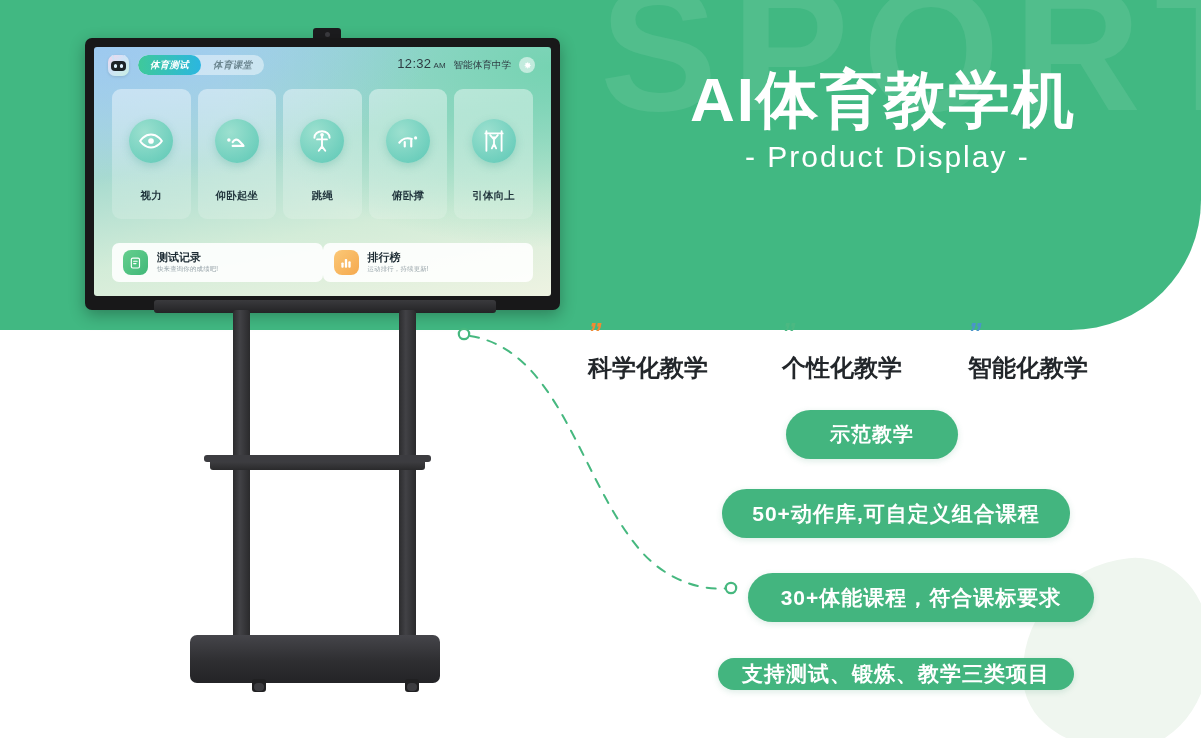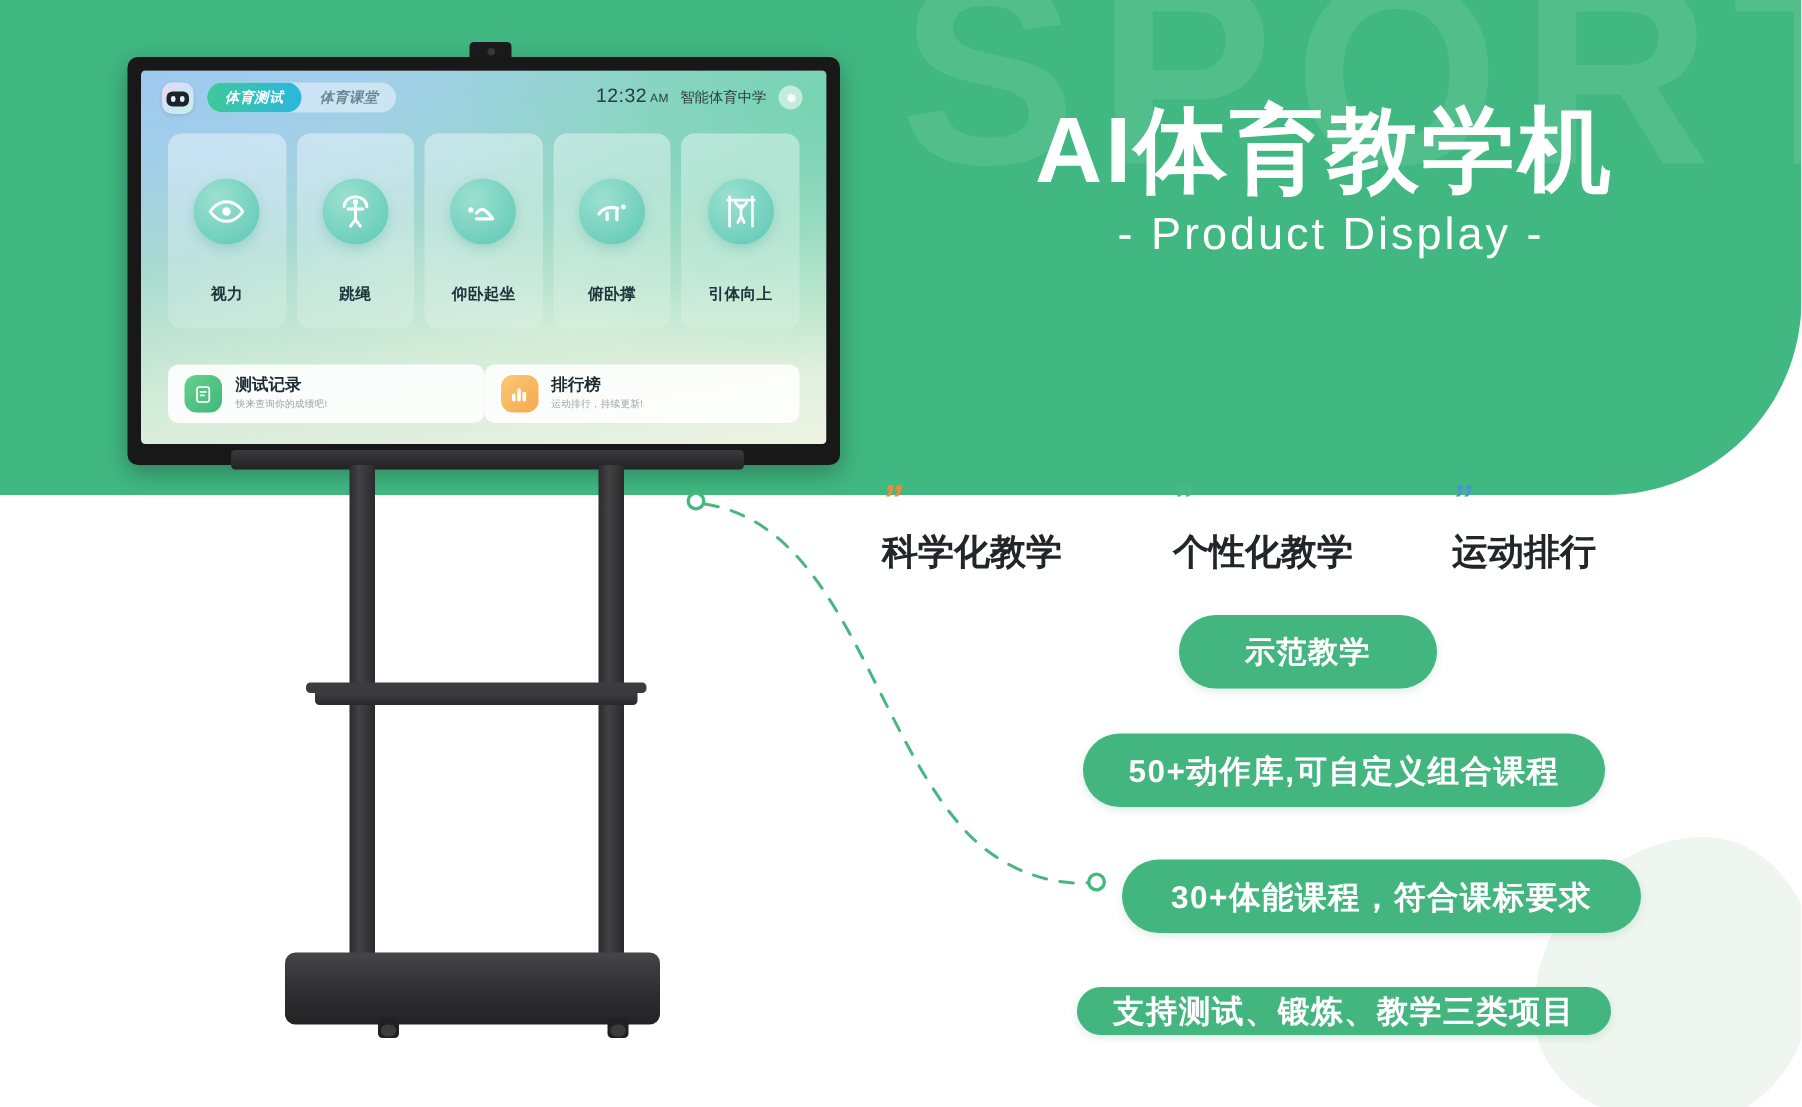--- a/index.html
+++ b/index.html
@@ -238,40 +238,40 @@
               <svg viewBox="0 0 24 24" fill="none" stroke="#ffffff" stroke-width="1.8">
                   <path d="M2 12s3.6-6 10-6 10 6 10 6-3.6 6-10 6-10-6-10-6z"></path>
                   <circle cx="12" cy="12" r="2.6" fill="#ffffff" stroke="none"></circle>
                 </svg>
             </div>
             <div class="lbl">视力</div>
           </div>
 
           <div class="card">
             <div class="circle">
+              <svg viewBox="0 0 24 24" fill="none" stroke="#ffffff" stroke-width="2" stroke-linecap="round">
+                  <circle cx="4.5" cy="11" r="1.6" fill="#fff" stroke="none"></circle>
+                  <path d="M8 13c1.8-2.6 4.2-3 6-1l3.5 3.6"></path>
+                  <path d="M8 16.5h10"></path>
+                </svg>
+            </div>
+            <div class="lbl">仰卧起坐</div>
+          </div>
+
+          <div class="card">
+            <div class="circle">
               <svg viewBox="0 0 24 24" fill="none" stroke="#ffffff" stroke-width="1.8" stroke-linecap="round">
                   <circle cx="12" cy="6.2" r="1.7" fill="#fff" stroke="none"></circle>
                   <path d="M12 8v9"></path>
                   <path d="M7.5 10.5h9"></path>
                   <path d="M12 17l-3 4M12 17l3 4"></path>
                   <path d="M5 9c0-3.4 3.2-6 7-6s7 2.6 7 6"></path>
                 </svg>
             </div>
             <div class="lbl">跳绳</div>
-          </div>
-
-          <div class="card">
-            <div class="circle">
-              <svg viewBox="0 0 24 24" fill="none" stroke="#ffffff" stroke-width="2" stroke-linecap="round">
-                  <circle cx="4.5" cy="11" r="1.6" fill="#fff" stroke="none"></circle>
-                  <path d="M8 13c1.8-2.6 4.2-3 6-1l3.5 3.6"></path>
-                  <path d="M8 16.5h10"></path>
-                </svg>
-            </div>
-            <div class="lbl">仰卧起坐</div>
           </div>
 
           <div class="card">
             <div class="circle">
               <svg viewBox="0 0 24 24" fill="none" stroke="#ffffff" stroke-width="2" stroke-linecap="round">
                   <circle cx="19" cy="9.2" r="1.5" fill="#fff" stroke="none"></circle>
                   <path d="M4 13.5c2.5-3.6 7-5 11.5-3.4"></path>
                   <path d="M9 13v4M15 11.5v5.5"></path>
                 </svg>
             </div>
@@ -346,21 +346,21 @@
   <div class="feat f1">
     <div class="quote" style="color:#f08a33">”</div>
     <div class="ftxt">科学化教学</div>
   </div>
   <div class="feat f2">
     <div class="quote" style="color:#4cb882">”</div>
     <div class="ftxt">个性化教学</div>
   </div>
   <div class="feat f3">
     <div class="quote" style="color:#4a95c9">”</div>
-    <div class="ftxt">运动排行</div>
+    <div class="ftxt">智能化教学</div>
   </div>
 
   <div class="pill p1">示范教学</div>
   <div class="pill p2">50+动作库,可自定义组合课程</div>
   <div class="pill p3">30+体能课程，符合课标要求</div>
   <div class="pill p4">支持测试、锻炼、教学三类项目</div>
 
 </div>
 
 </body></html>

